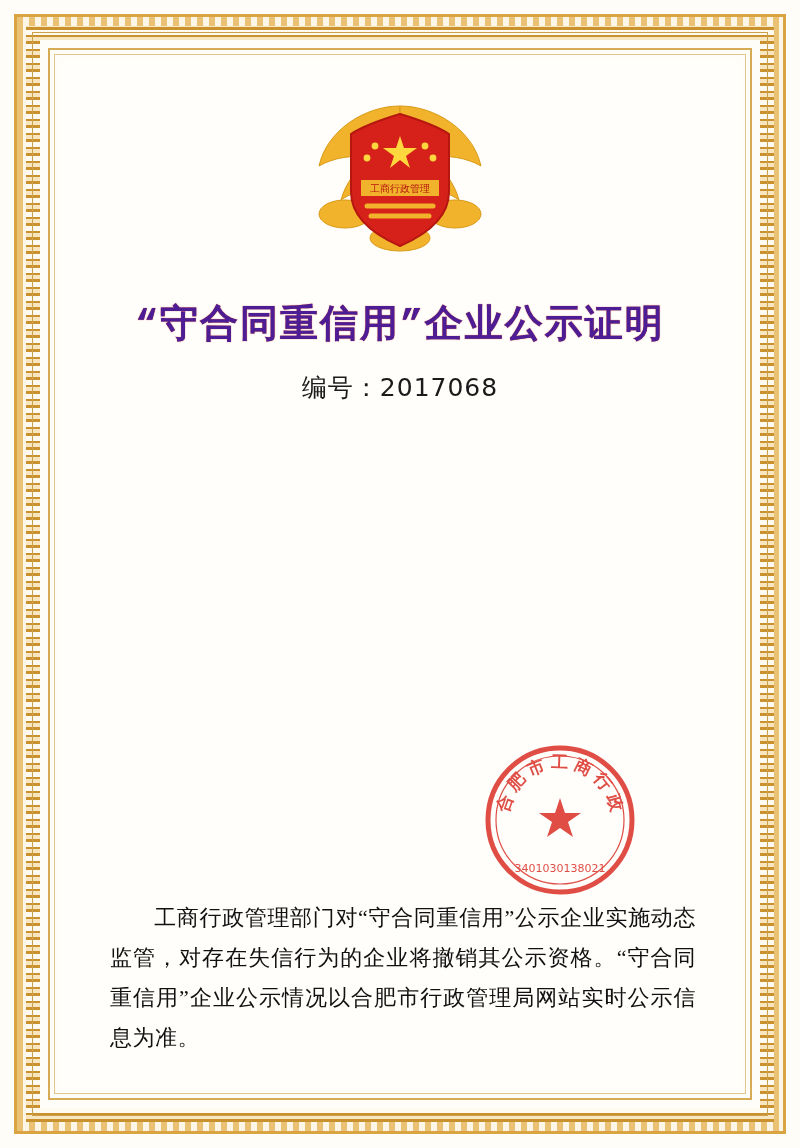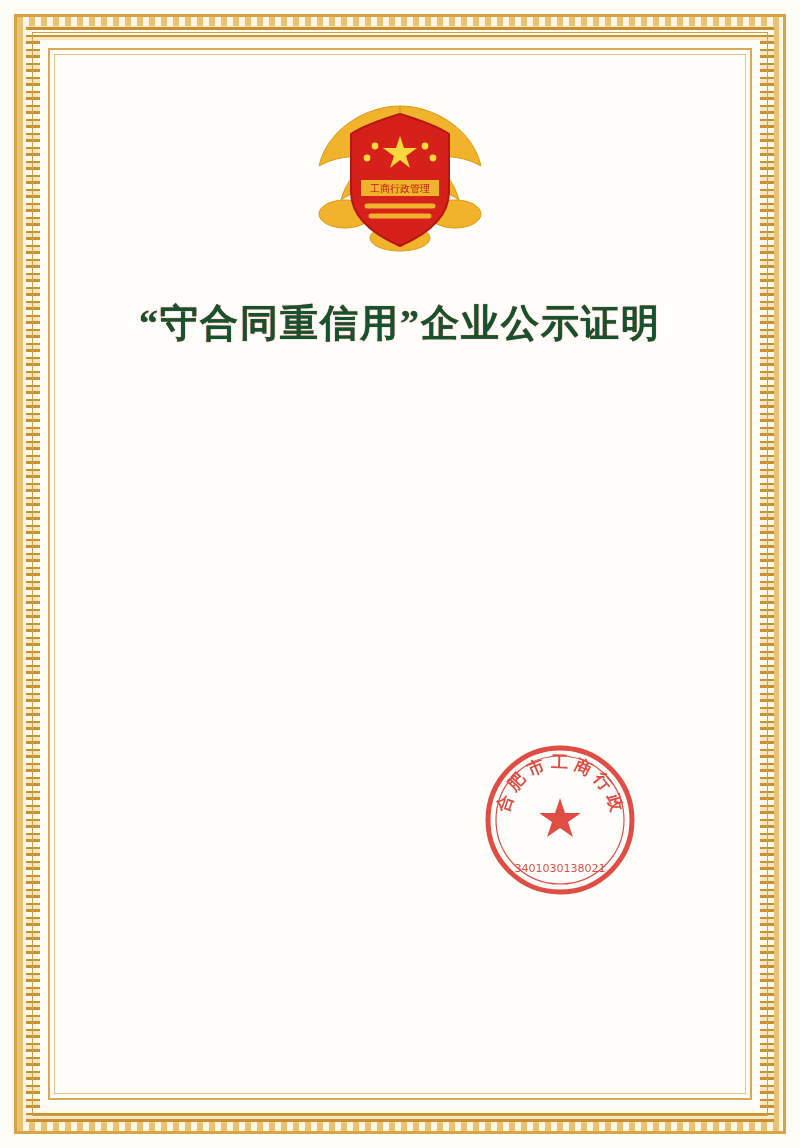--- a/index.html
+++ b/index.html
@@ -84,25 +84,25 @@
     height: 175px;
   }
   .emblem svg { display: block; }
 
   
   .title {
     position: absolute;
     top: 240px;
     left: 0; right: 0;
     text-align: center;
-    color: #14532d;
+    color: #4c1d95;
     font-size: 38px;
     font-weight: bold;
     letter-spacing: 2px;
-    font-family: Liberation Serif, serif;
+    font-family: Liberation Mono, monospace;
     text-shadow: 0 0 1px #b81a12;
   }
   .serial {
     position: absolute;
     top: 313px;
     left: 0; right: 0;
     text-align: center;
     color: #1a1a1a;
     font-size: 25px;
     letter-spacing: 1px;
@@ -205,31 +205,37 @@
           <g stroke="#f2b32c" stroke-width="5" stroke-linecap="round">
             <line x1="62" y1="118" x2="128" y2="118"></line>
             <line x1="66" y1="128" x2="124" y2="128"></line>
           </g>
         </svg>
       </div>
     </div>
 
     <div class="title">“守合同重信用”企业公示证明</div>
 
+    <div class="serial">
+      <span>编号：</span><span>2017068</span>
+    </div>
 
 
     <div class="seal">
       <svg width="168" height="168" viewBox="0 0 168 168" xmlns="http://www.w3.org/2000/svg">
         <circle cx="84" cy="84" r="72" fill="none" stroke="#d8271e" stroke-width="5"></circle>
         <circle cx="84" cy="84" r="64" fill="none" stroke="#d8271e" stroke-width="1.2"></circle>
         <path id="sealArc" d="M 84 84 m -52,0 a 52,52 0 1,1 104,0" fill="none" stroke="none"></path>
         <text fill="#d8271e" font-size="17" font-family="DejaVu Sans, sans-serif" font-weight="bold" letter-spacing="5">
           <textPath href="#sealArc" startOffset="4%">合肥市工商行政管理局</textPath>
         </text>
         <polygon points="84,62 89,77 105,77 92,86 97,101 84,92 71,101 76,86 63,77 79,77" fill="#d8271e"></polygon>
         <text x="84" y="136" text-anchor="middle" fill="#d8271e" font-size="11" font-family="DejaVu Sans, sans-serif">3401030138021</text>
       </svg>
     </div>
 
 
+    <div class="footer-note">
+      <span class="indent"></span><span>工商行政管理部门对“守合同重信用”公示企业实施动态监管，对存在失信行为的企业将撤销其公示资格。“守合同重信用”企业公示情况以合肥市行政管理局网站实时公示信息为准。</span>
+    </div>
 
   </div>
 </div>
 
 </body></html>

